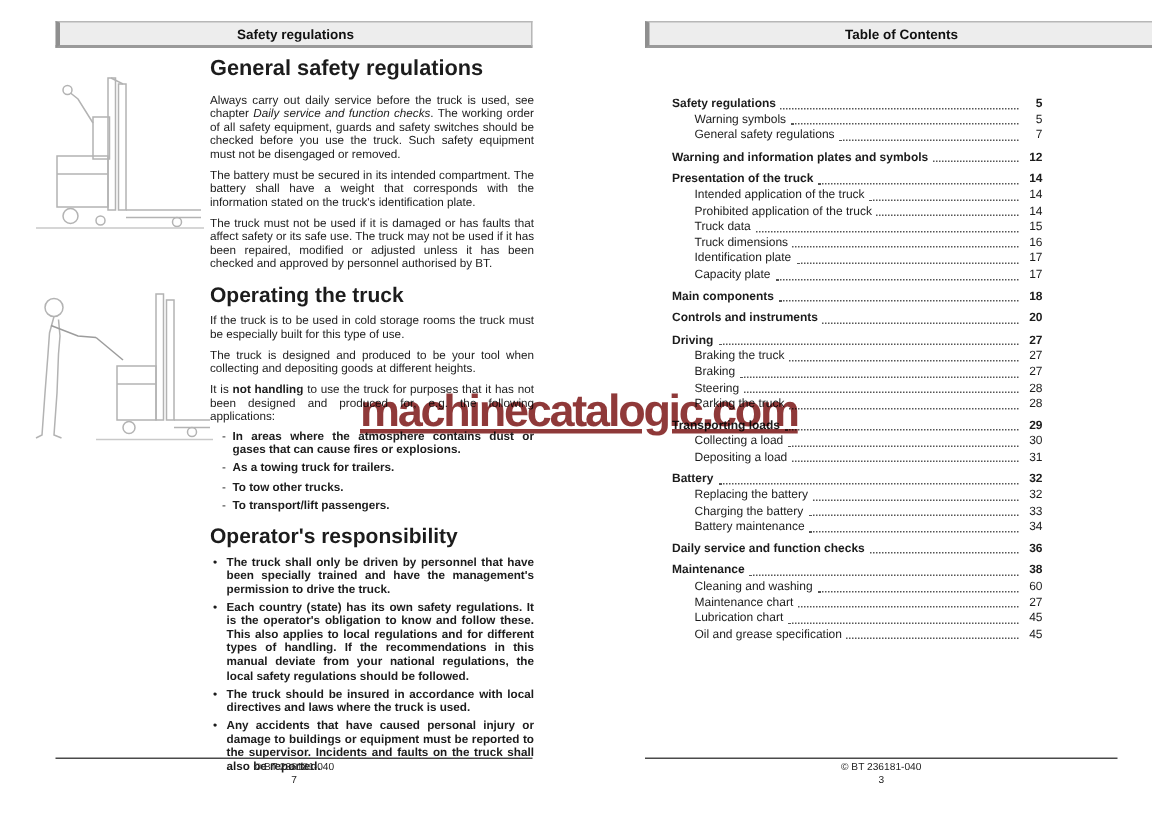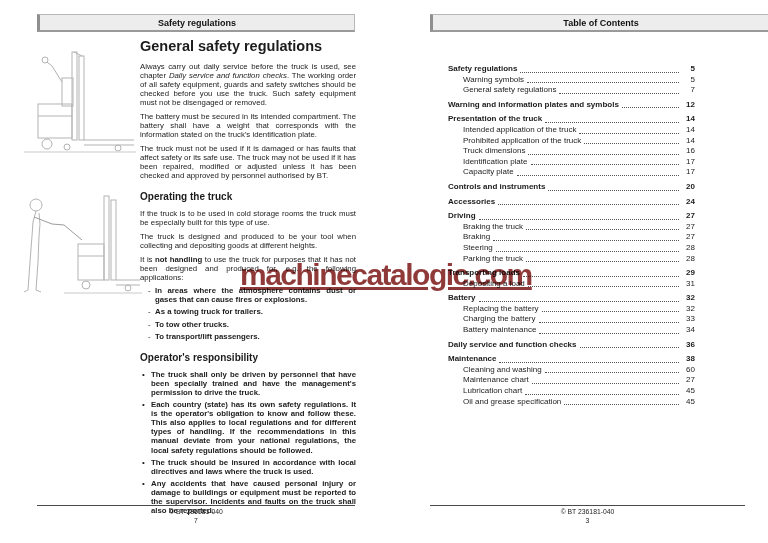--- a/index.html
+++ b/index.html
@@ -23,21 +23,21 @@
   }
   #left-header  { left:37px;  width:318px; }
   #right-header { left:430px; width:340px; }
 
   
   .lp-content {
     position:absolute; left:140px; top:38px; width:216px;
     font-size:7.8px; line-height:9.1px; text-align:justify;
   }
   .lp-title { font-size:14.5px; line-height:16px; font-weight:bold; text-align:left; margin-bottom:8px; }
-  .lp-h2 { font-size:10px; line-height:13px; font-weight:bold; text-align:left; margin:10px 0 6px 0; }
+  .lp-h2 { font-size:14px; line-height:13px; font-weight:bold; text-align:left; margin:10px 0 6px 0; }
   .lp-content p { margin-bottom:4.5px; }
   .np-bold { font-weight:bold; }
   .it { font-style:italic; }
 
   .li-row { display:flex; margin-bottom:3px; }
   .dash-list .li-marker { width:7px; margin-left:8px; flex:none; }
   .dot-list  .li-marker { width:9px; margin-left:2px; flex:none; font-size:8px; }
   .li-text { flex:1; text-align:justify;font-weight:bold; }
 
   
@@ -208,45 +208,50 @@
       <span class="toc-label">Intended application of the truck</span>
       <span class="toc-dots"></span>
       <span class="toc-page">14</span>
     </div>
     <div class="toc-row sub">
       <span class="toc-label">Prohibited application of the truck</span>
       <span class="toc-dots"></span>
       <span class="toc-page">14</span>
     </div>
     <div class="toc-row sub">
+      <span class="toc-label">Truck data</span>
+      <span class="toc-dots"></span>
+      <span class="toc-page">15</span>
+    </div>
+    <div class="toc-row sub">
       <span class="toc-label">Truck dimensions</span>
       <span class="toc-dots"></span>
       <span class="toc-page">16</span>
     </div>
     <div class="toc-row sub">
       <span class="toc-label">Identification plate</span>
       <span class="toc-dots"></span>
       <span class="toc-page">17</span>
     </div>
     <div class="toc-row sub">
       <span class="toc-label">Capacity plate</span>
       <span class="toc-dots"></span>
       <span class="toc-page">17</span>
     </div>
     <div class="toc-row chapter gap">
+      <span class="toc-label">Main components</span>
+      <span class="toc-dots"></span>
+      <span class="toc-page">18</span>
+    </div>
+    <div class="toc-row chapter gap">
       <span class="toc-label">Controls and instruments</span>
       <span class="toc-dots"></span>
       <span class="toc-page">20</span>
     </div>
     <div class="toc-row chapter gap">
-      <span class="toc-label">Accessories</span>
-      <span class="toc-dots"></span>
-      <span class="toc-page">24</span>
-    </div>
-    <div class="toc-row chapter gap">
       <span class="toc-label">Driving</span>
       <span class="toc-dots"></span>
       <span class="toc-page">27</span>
     </div>
     <div class="toc-row sub">
       <span class="toc-label">Braking the truck</span>
       <span class="toc-dots"></span>
       <span class="toc-page">27</span>
     </div>
     <div class="toc-row sub">
@@ -261,20 +266,25 @@
     </div>
     <div class="toc-row sub">
       <span class="toc-label">Parking the truck</span>
       <span class="toc-dots"></span>
       <span class="toc-page">28</span>
     </div>
     <div class="toc-row chapter gap">
       <span class="toc-label">Transporting loads</span>
       <span class="toc-dots"></span>
       <span class="toc-page">29</span>
+    </div>
+    <div class="toc-row sub">
+      <span class="toc-label">Collecting a load</span>
+      <span class="toc-dots"></span>
+      <span class="toc-page">30</span>
     </div>
     <div class="toc-row sub">
       <span class="toc-label">Depositing a load</span>
       <span class="toc-dots"></span>
       <span class="toc-page">31</span>
     </div>
     <div class="toc-row chapter gap">
       <span class="toc-label">Battery</span>
       <span class="toc-dots"></span>
       <span class="toc-page">32</span>

